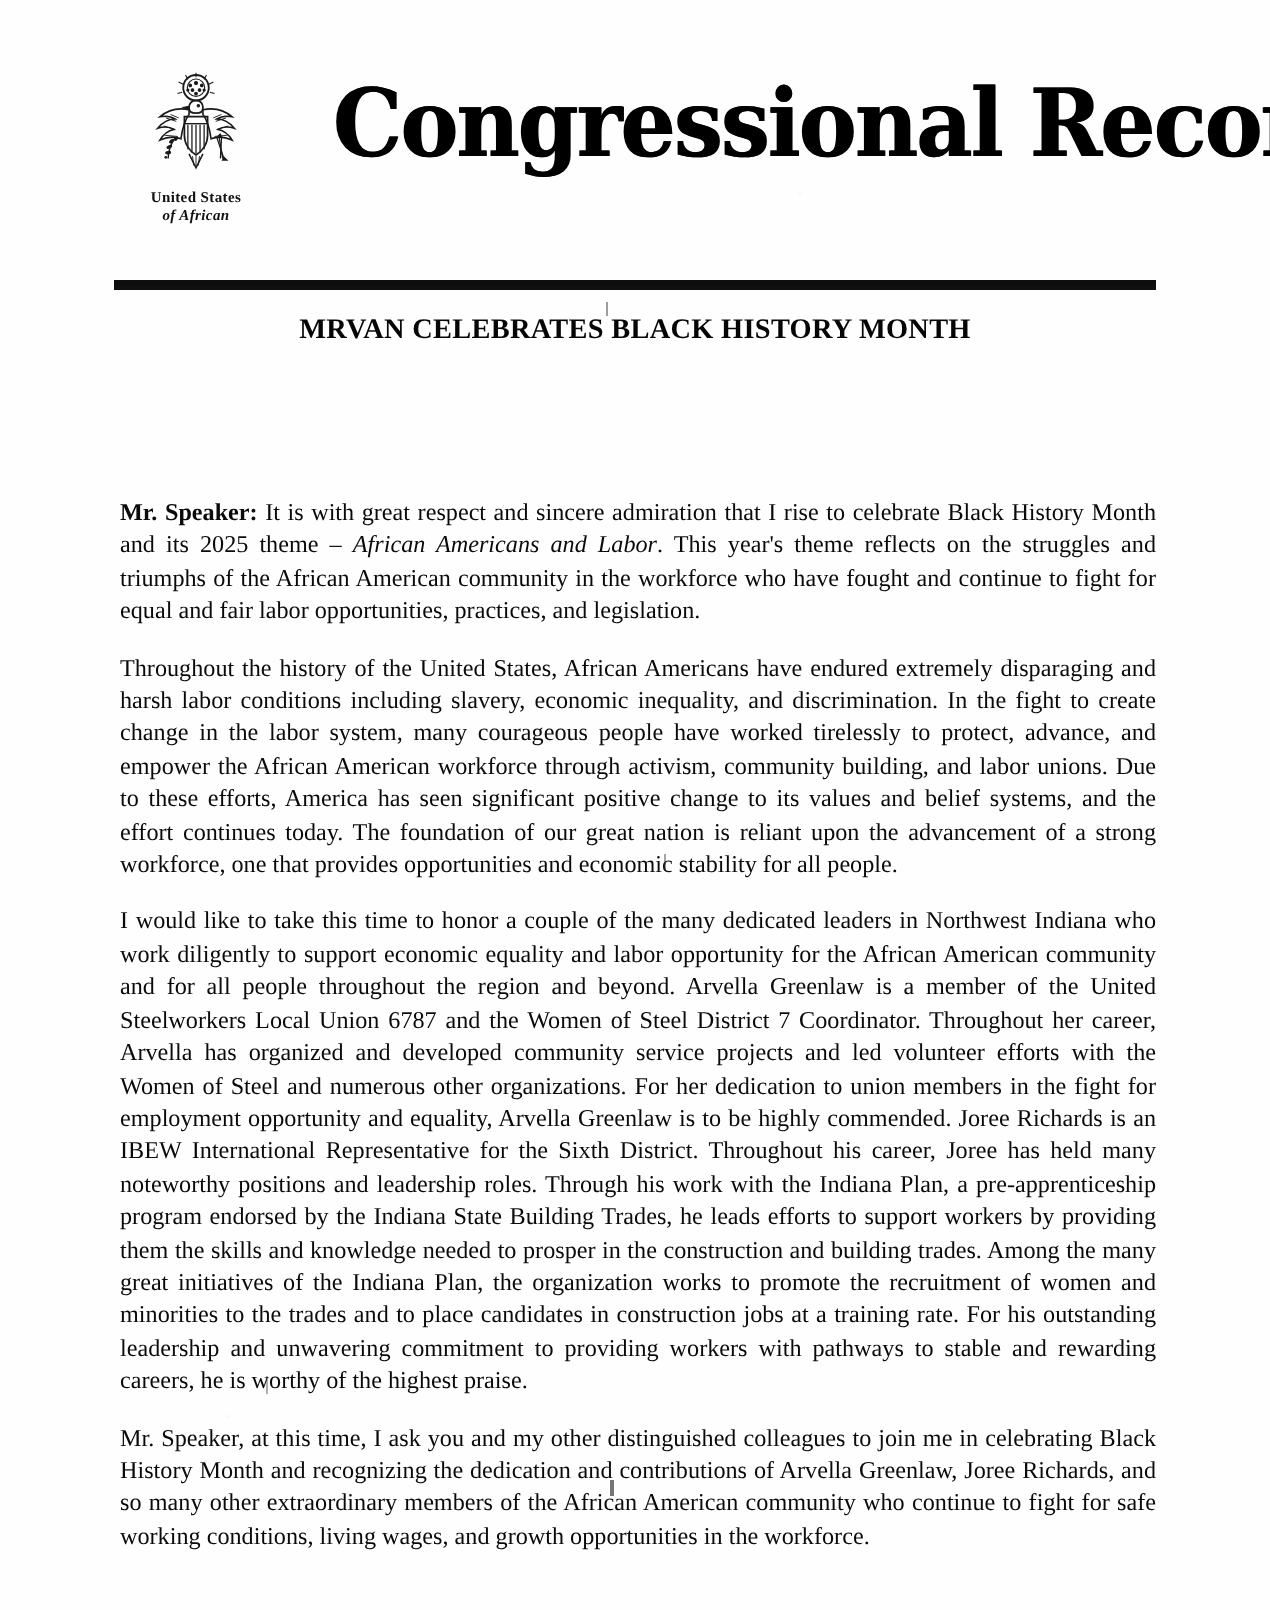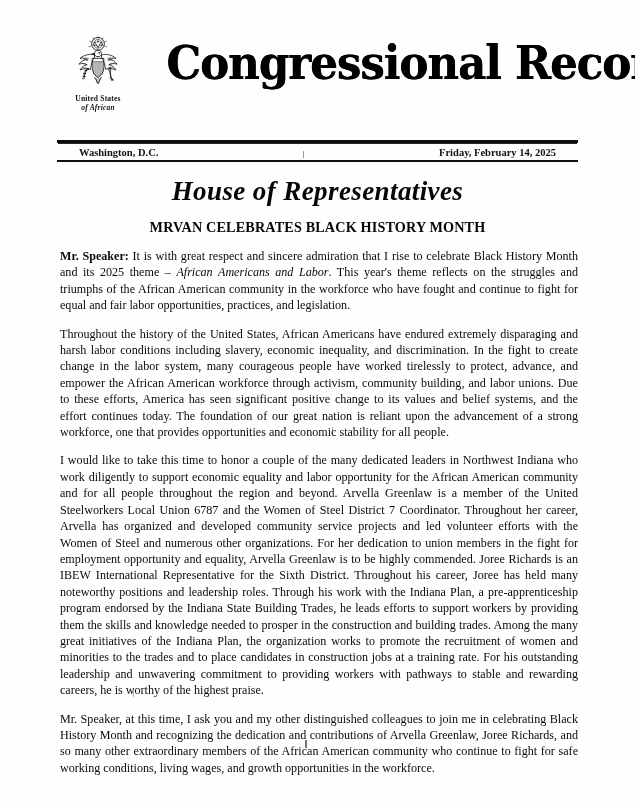--- a/index.html
+++ b/index.html
@@ -261,27 +261,22 @@
       </div>
     </div>
 
     <div class="title-block">
       <div class="record-title">Congressional Record</div>
     </div>
   </div>
 
   <div class="rule-area">
     <div class="rule-thick"></div>
-    <div class="dateline">
-      <span>Washington, D.C.</span>
-      <span>Friday, February 14, 2025</span>
-    </div>
     <div class="rule-thin"></div>
 
-    <div class="chamber">House of Representatives</div>
     <div class="headline">MRVAN CELEBRATES BLACK HISTORY MONTH</div>
   </div>
 
   <div class="body-col">
       <p class="para"><b>Mr. Speaker:</b><span> It is with great respect and sincere admiration that I rise to celebrate Black History Month and its 2025 theme </span><span>– </span><i>African Americans and Labor</i><span>.  This year's theme reflects on the struggles and triumphs of the African American community in the workforce who have fought and continue to fight for equal and fair labor opportunities, practices, and legislation.</span></p>
       <p class="para"><span>Throughout the history of the United States, African Americans have endured extremely disparaging and harsh labor conditions including slavery, economic inequality, and discrimination.  In the fight to create change in the labor system, many courageous people have worked tirelessly to protect, advance, and empower the African American workforce through activism, community building, and labor unions.  Due to these efforts, America has seen significant positive change to its values and belief systems, and the effort continues today.  The foundation of our great nation is reliant upon the advancement of a strong workforce, one that provides opportunities and economic stability for all people.</span></p>
       <p class="para"><span>I would like to take this time to honor a couple of the many dedicated leaders in Northwest Indiana who work diligently to support economic equality and labor opportunity for the African American community and for all people throughout the region and beyond.  Arvella Greenlaw is a member of the United Steelworkers Local Union 6787 and the Women of Steel District 7 Coordinator.  Throughout her career, Arvella has organized and developed community service projects and led volunteer efforts with the Women of Steel and numerous other organizations.  For her dedication to union members in the fight for employment opportunity and equality, Arvella Greenlaw is to be highly commended.  Joree Richards is an IBEW International Representative for the Sixth District.  Throughout his career, Joree has held many noteworthy positions and leadership roles.  Through his work with the Indiana Plan, a pre-apprenticeship program endorsed by the Indiana State Building Trades, he leads efforts to support workers by providing them the skills and knowledge needed to prosper in the construction and building trades.  Among the many great initiatives of the Indiana Plan, the organization works to promote the recruitment of women and minorities to the trades and to place candidates in construction jobs at a training rate.  For his outstanding leadership and unwavering commitment to providing workers with pathways to stable and rewarding careers, he is worthy of the highest praise.</span></p>
       <p class="para"><span>Mr. Speaker, at this time, I ask you and my other distinguished colleagues to join me in celebrating Black History Month and recognizing the dedication and contributions of Arvella Greenlaw, Joree Richards, and so many other extraordinary members of the African American community who continue to fight for safe working conditions, living wages, and growth opportunities in the workforce.</span></p>
     </div>
 

